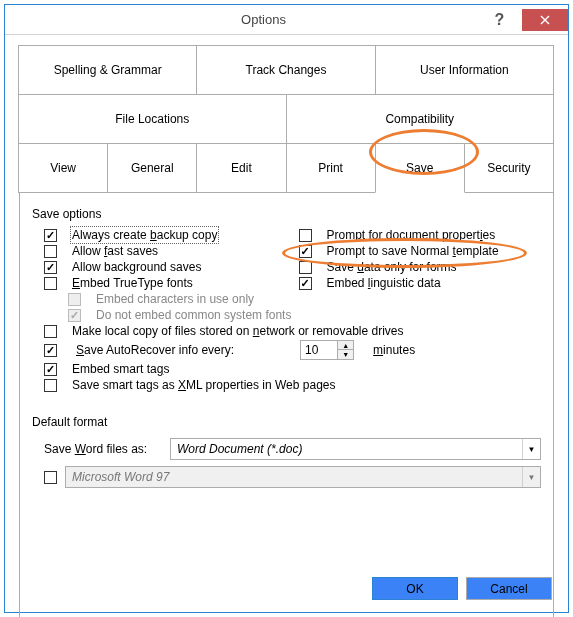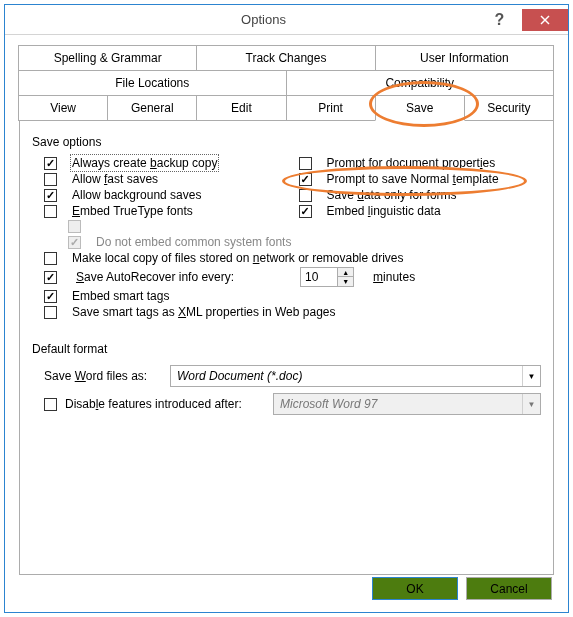--- a/index.html
+++ b/index.html
@@ -47,21 +47,21 @@
   }
   .tabrow {
     display: flex;
     width: 100%;
   }
   .tab {
     flex: 1;
     border: 1px solid #acacac;
     background: #fff;
     text-align: center;
-    padding: 5px 0;
+    padding: 17px 0;
     font-size: 12px;
     margin-left: -1px;
     position: relative;
   }
   .tabrow:first-child .tab { border-bottom: none; }
   .tabrow:nth-child(2) .tab { border-bottom: none; }
   .tab.active {
     background: #fff;
     border-bottom: 1px solid #fff;
     z-index: 3;
@@ -149,21 +149,21 @@
     font-size: 8px;
   }
   .buttons {
     position: absolute;
     bottom: 12px; right: 16px;
     display: flex; gap: 8px;
   }
   .btn {
     width: 86px; height: 23px;
     border: 1px solid #acacac;
-    background: #4d7c0f;
+    background: #3b82f6;
     display: flex; align-items: center; justify-content: center;
     font-size: 12px;
   }
   .btn.default { border: 1px solid #2c84d0; }
   .underline-char { text-decoration: underline; }
   .highlight-oval {
     position: absolute;
     border: 3px solid #ed7d31;
     border-radius: 50%;
     pointer-events: none;
@@ -250,20 +250,21 @@
           <div class="checkrow">
               <span class="checkbox checked"></span>
               <span class="lbl"><span>Embed </span><span class="underline-char">l</span><span>inguistic data</span></span>
             </div>
           <div class="highlight-oval" style="left:-5px; top:11px; width:245px; height:30px;"></div>
         </div>
       </div>
 
       <div class="checkrow sub">
           <span class="checkbox disabled"></span>
+          <span class="lbl">Embed characters in use only</span>
         </div>
       <div class="checkrow sub">
           <span class="checkbox disabled checked"></span>
           <span class="lbl">Do not embed common system fonts</span>
         </div>
 
       <div class="checkrow">
           <span class="checkbox"></span>
           <span class="lbl"><span>Make local copy of files stored on </span><span class="underline-char">n</span><span>etwork or removable drives</span></span>
         </div>
@@ -294,21 +295,20 @@
         <div class="group-label">Default format</div>
         <div class="form-row">
           <span class="lbl" style="width:118px"><span>Save </span><span class="underline-char">W</span><span>ord files as:</span></span>
           <div class="combo">
             <div class="combo-text">Word Document (*.doc)</div>
             <div class="combo-arrow">▼</div>
           </div>
         </div>
         <div class="form-row">
           <span class="checkbox"></span>
-          <span class="lbl" style="width:200px"><span>Disab</span><span class="underline-char">l</span><span>e features introduced after:</span></span>
           <div class="combo disabled">
             <div class="combo-text">Microsoft Word 97</div>
             <div class="combo-arrow">▼</div>
           </div>
         </div>
       </div>
 
     </div>
   </div>
 

